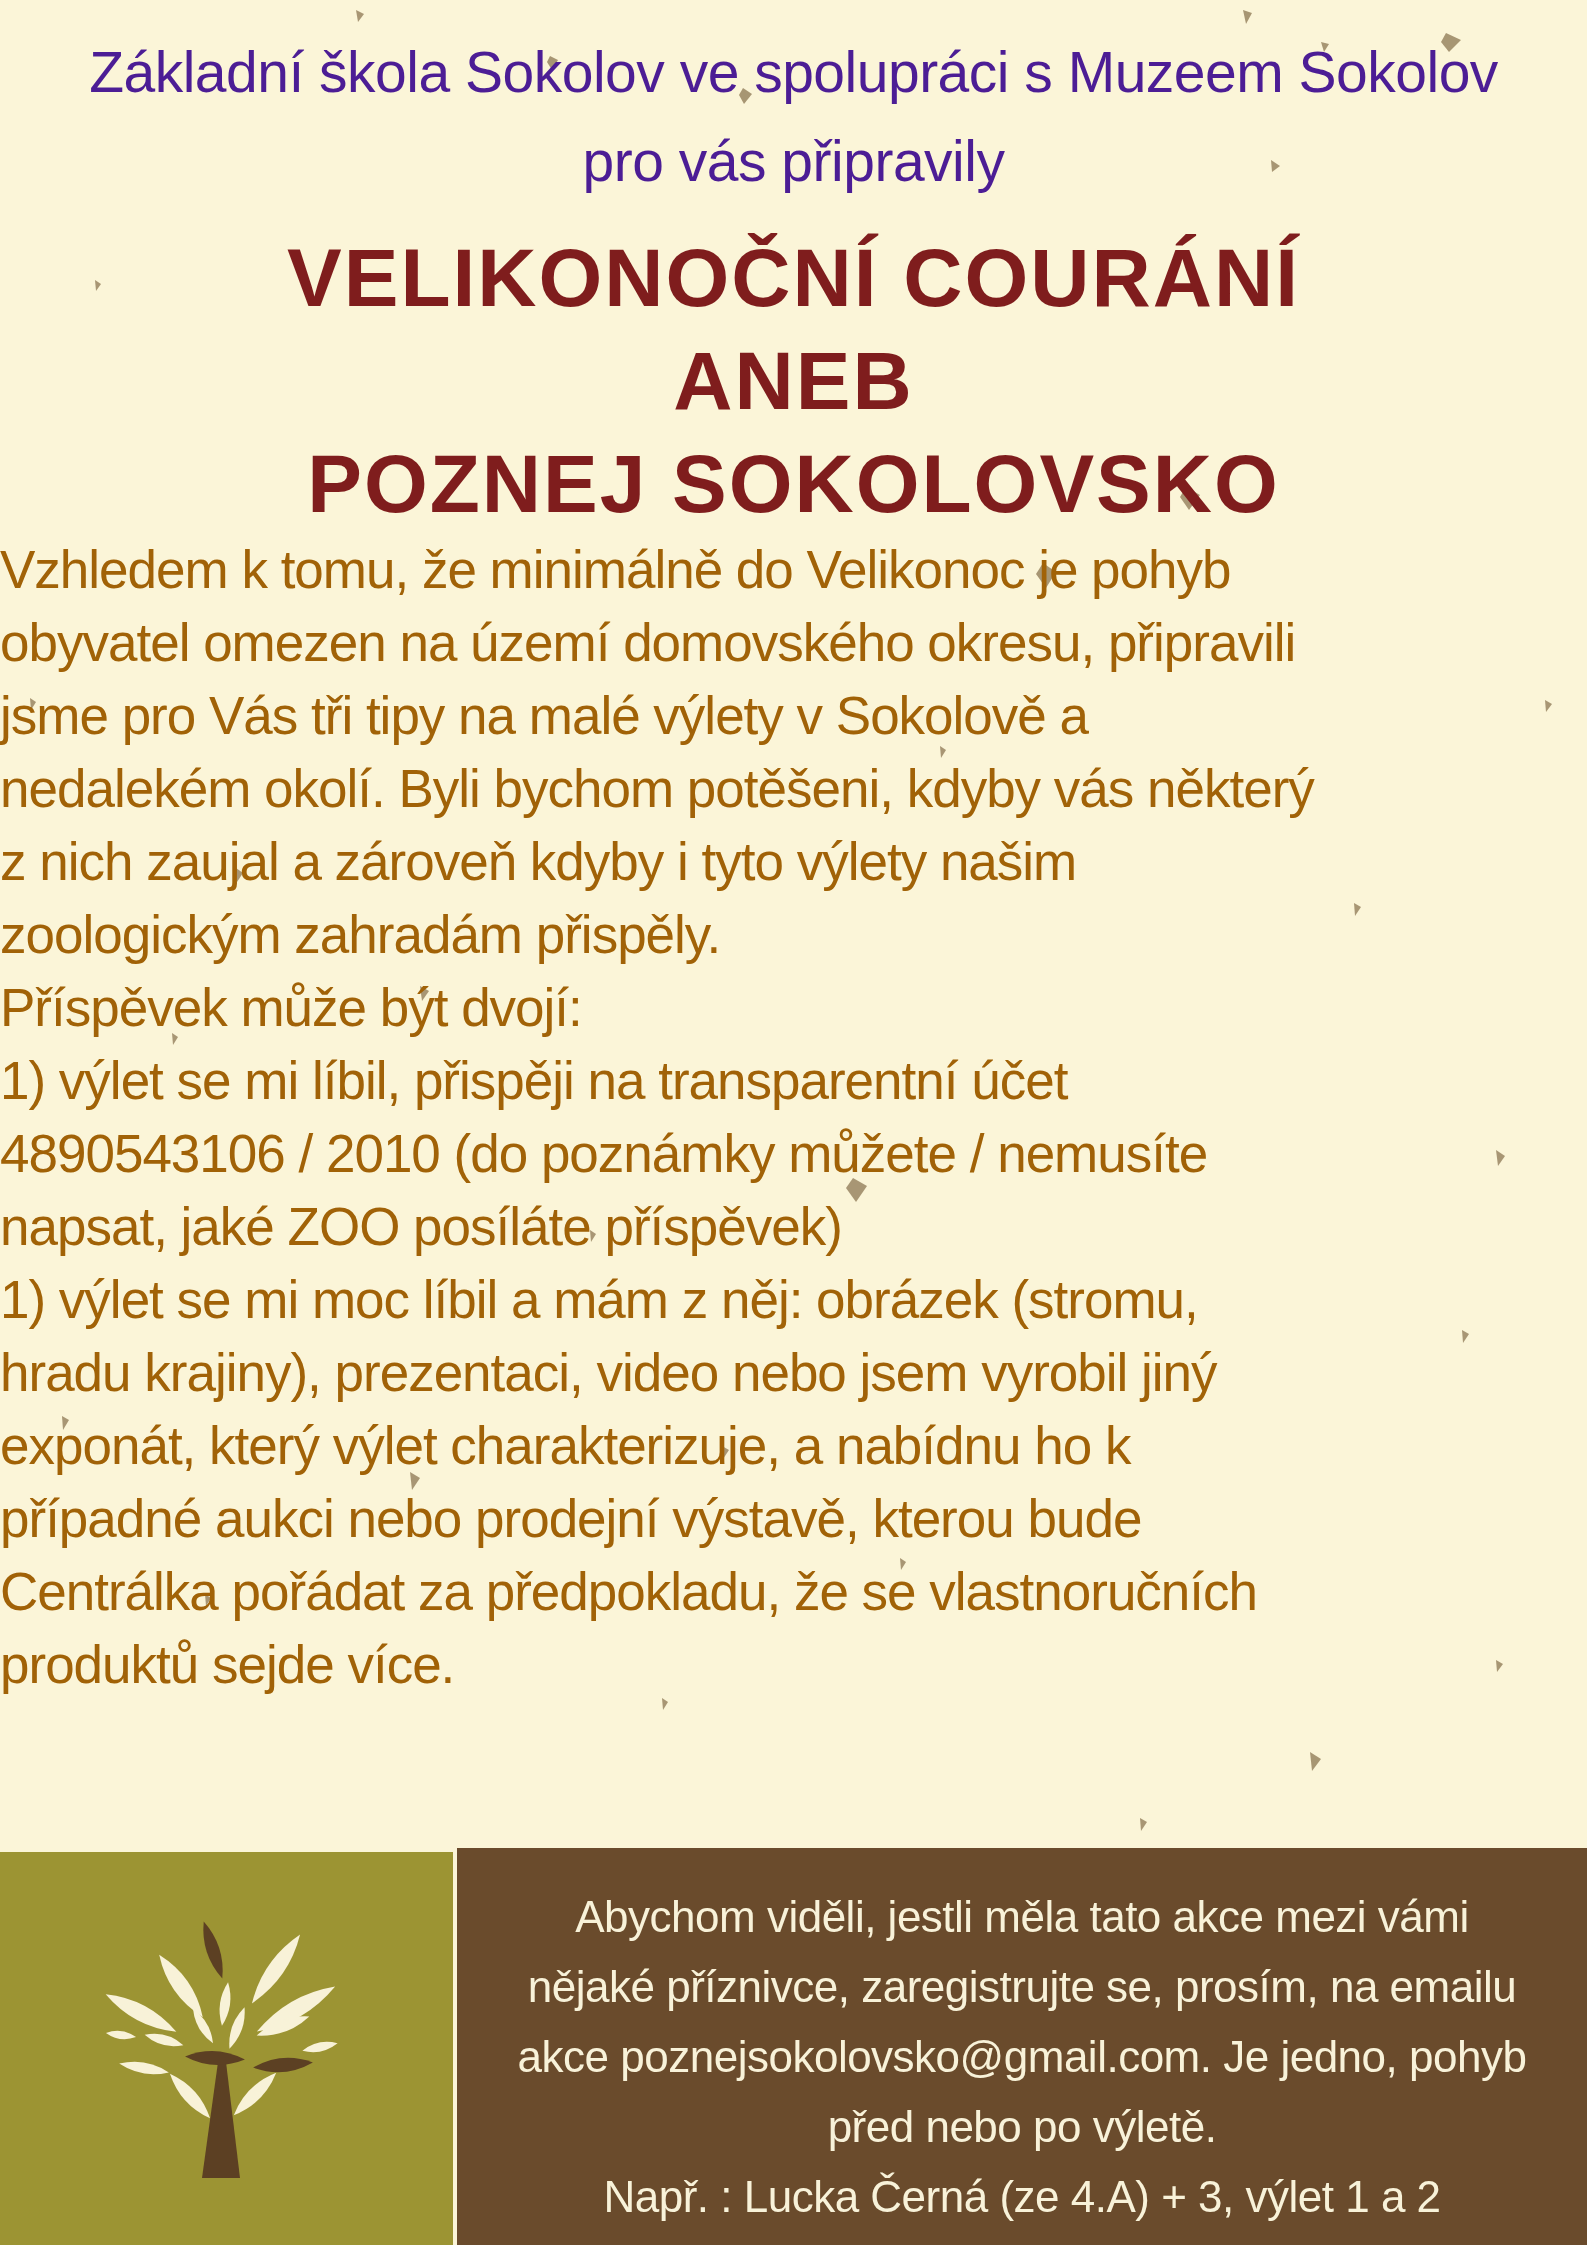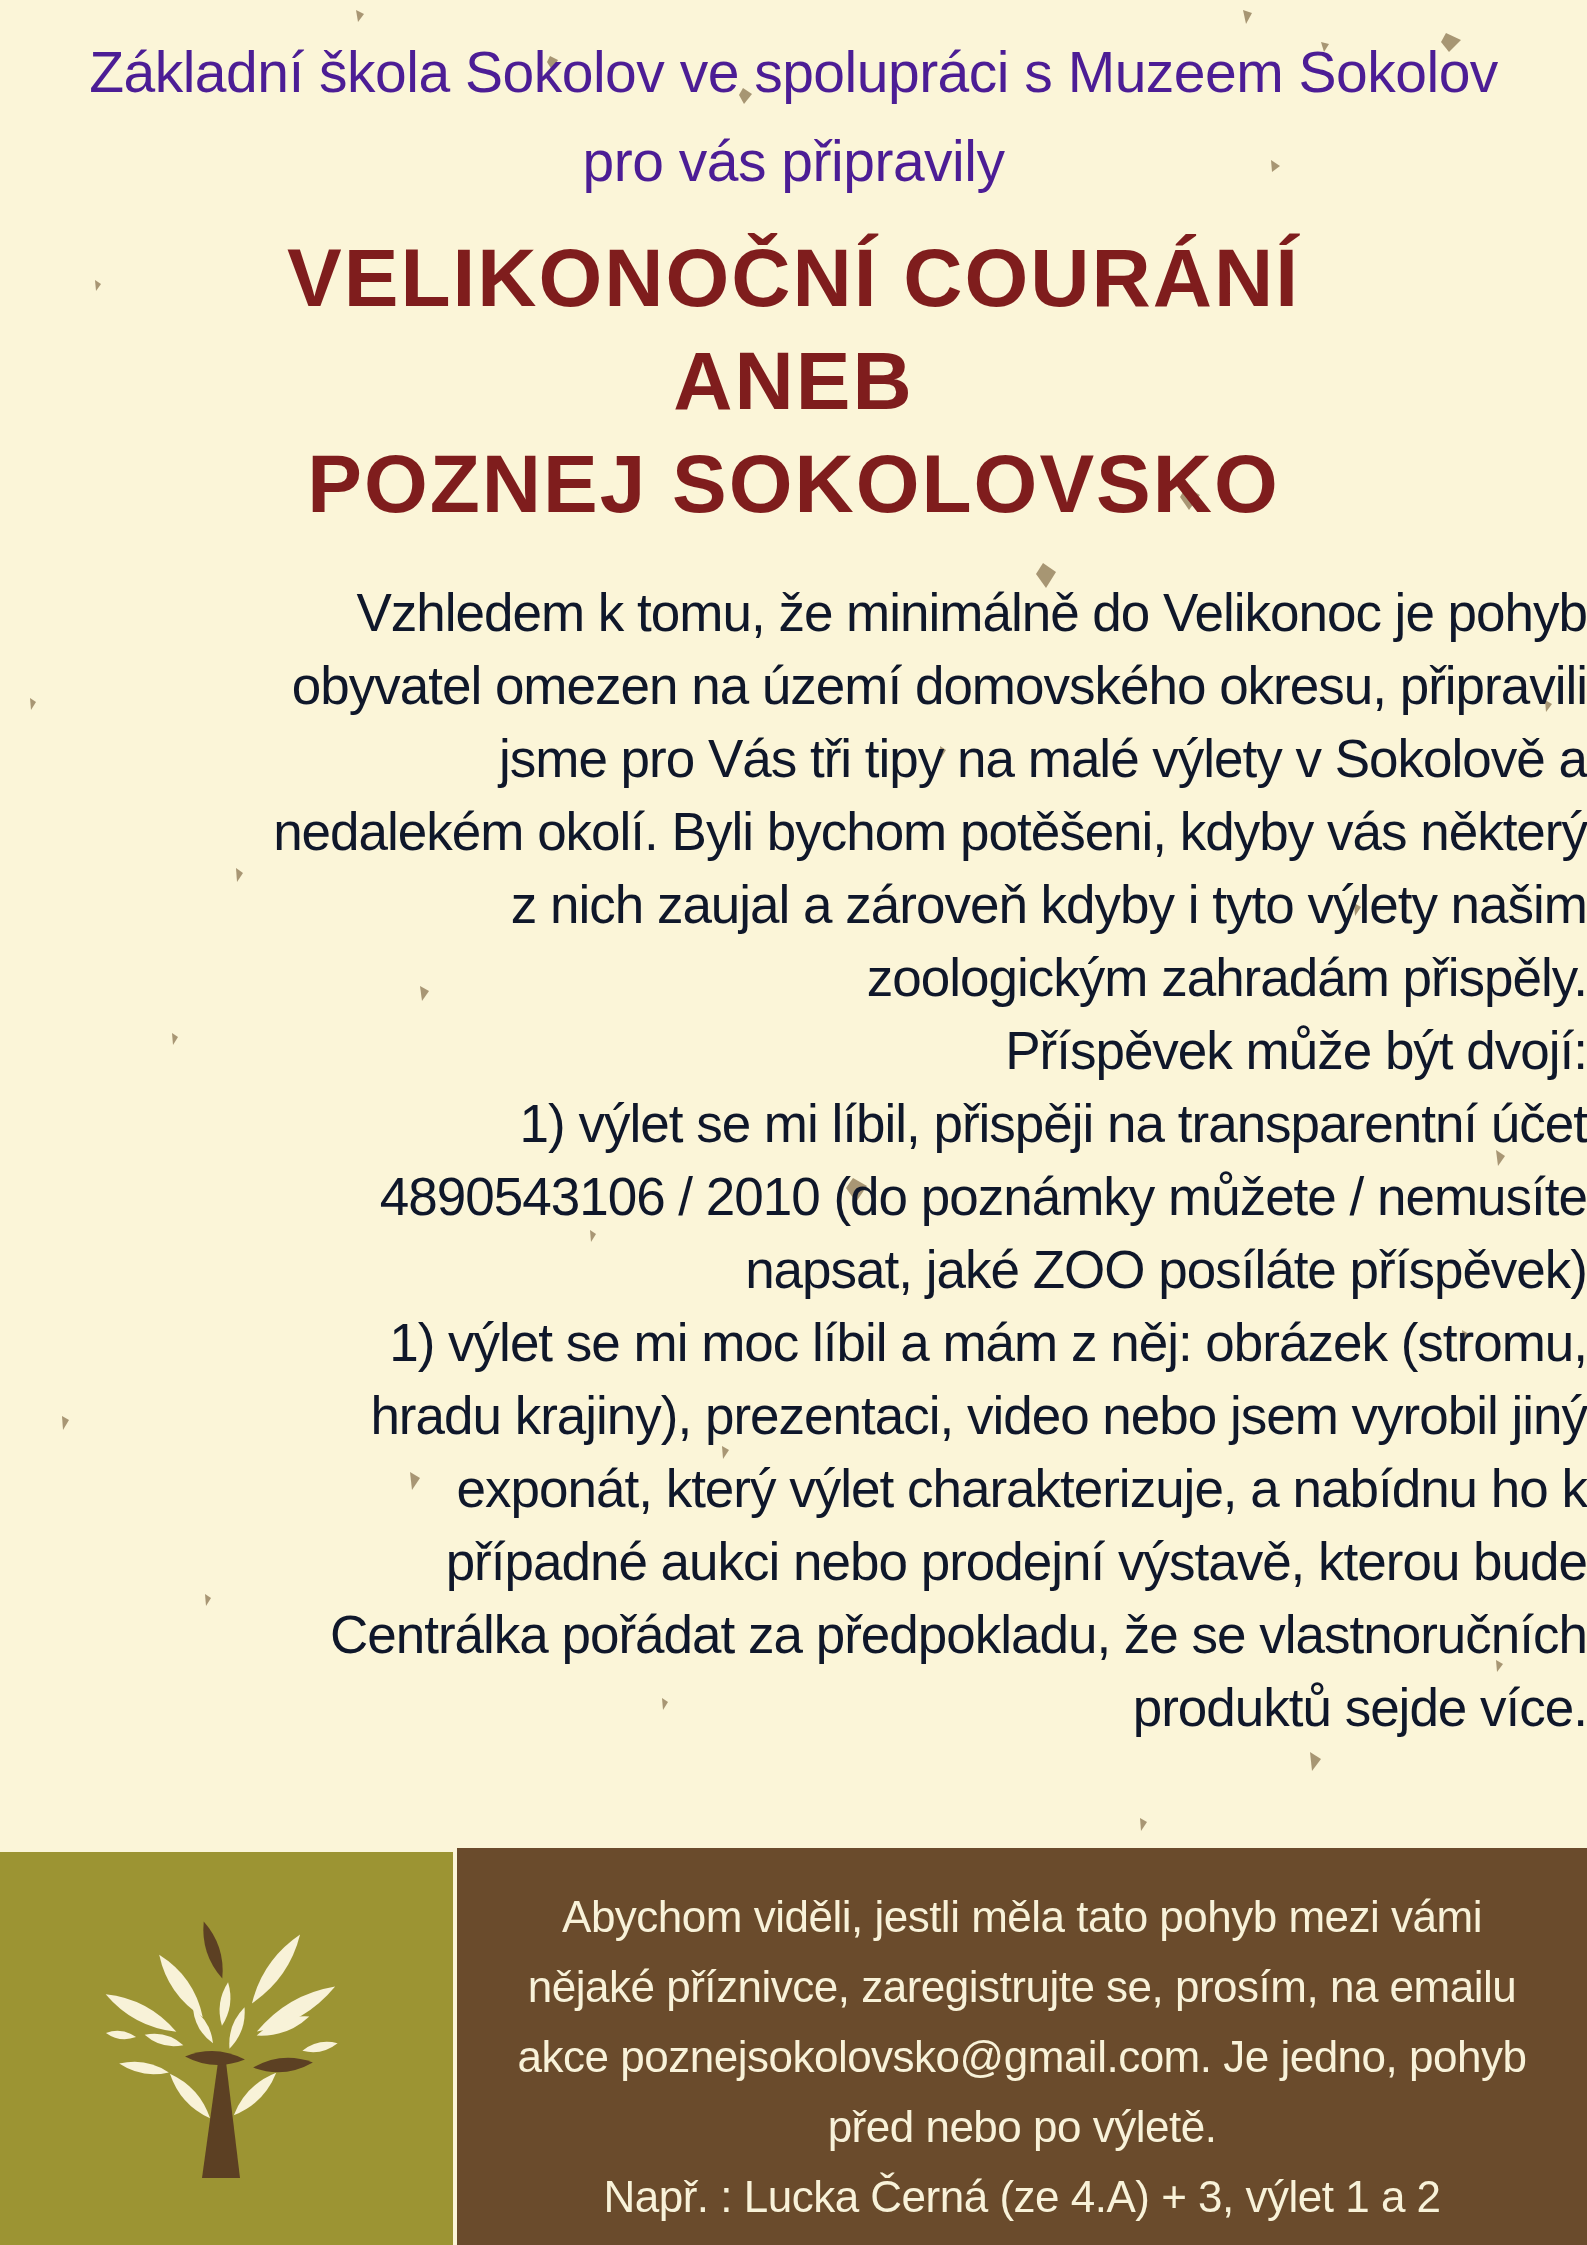--- a/index.html
+++ b/index.html
@@ -25,24 +25,24 @@
   }
   .title {
     position: absolute; top: 226px; left: 0; width: 100%;
     text-align: center;
     font-size: 82px; line-height: 103px;
     font-weight: 700;
     color: #7f1d1d;
     letter-spacing: 2px;
   }
   .body-text {
-    position: absolute; top: 576px; left: 0; width: 100%;
-    text-align: right;
+    position: absolute; top: 533px; left: 0; width: 100%;
+    text-align: left;
     font-size: 53px; line-height: 73px;
-    color: #0f172a;
+    color: #a16207;
     letter-spacing: -1px;
   }
   .footer { position: absolute; left: 0; top: 1848px; width: 1587px; height: 397px; }
   .green-block {
     position: absolute; left: 0; top: 4px; width: 453px; height: 393px;
     background: #9C9433;
   }
   .brown-block {
     position: absolute; left: 457px; top: 0; right: 0; height: 397px;
     background: #6A4B2C;
@@ -152,21 +152,21 @@
         <use href="#leaf" fill="#F8F2D8" transform="translate(160,178) rotate(45) scale(0.87,0.75)"></use>
 
         <use href="#leaf" fill="#5C4023" transform="translate(118,34) rotate(-18) scale(0.87,0.75)"></use>
         <use href="#leaf" fill="#5C4023" transform="translate(120,142) rotate(-87) scale(0.93,0.75)"></use>
         <use href="#leaf" fill="#5C4023" transform="translate(188,149) rotate(85) scale(0.93,0.75)"></use>
       </svg>
     </div>
 
     <div class="brown-block">
       <div class="footer-text">
-        <div>Abychom viděli, jestli měla tato pohyb mezi vámi</div>
+        <div>Abychom viděli, jestli měla tato akce mezi vámi</div>
         <div>nějaké příznivce, zaregistrujte se, prosím, na emailu</div>
         <div>akce poznejsokolovsko@gmail.com. Je jedno, pohyb</div>
         <div>před nebo po výletě.</div>
         <div>Např. : Lucka Černá (ze 4.A) + 3, výlet 1 a 2</div>
       </div>
     </div>
 
   </div>
 </div>
 

